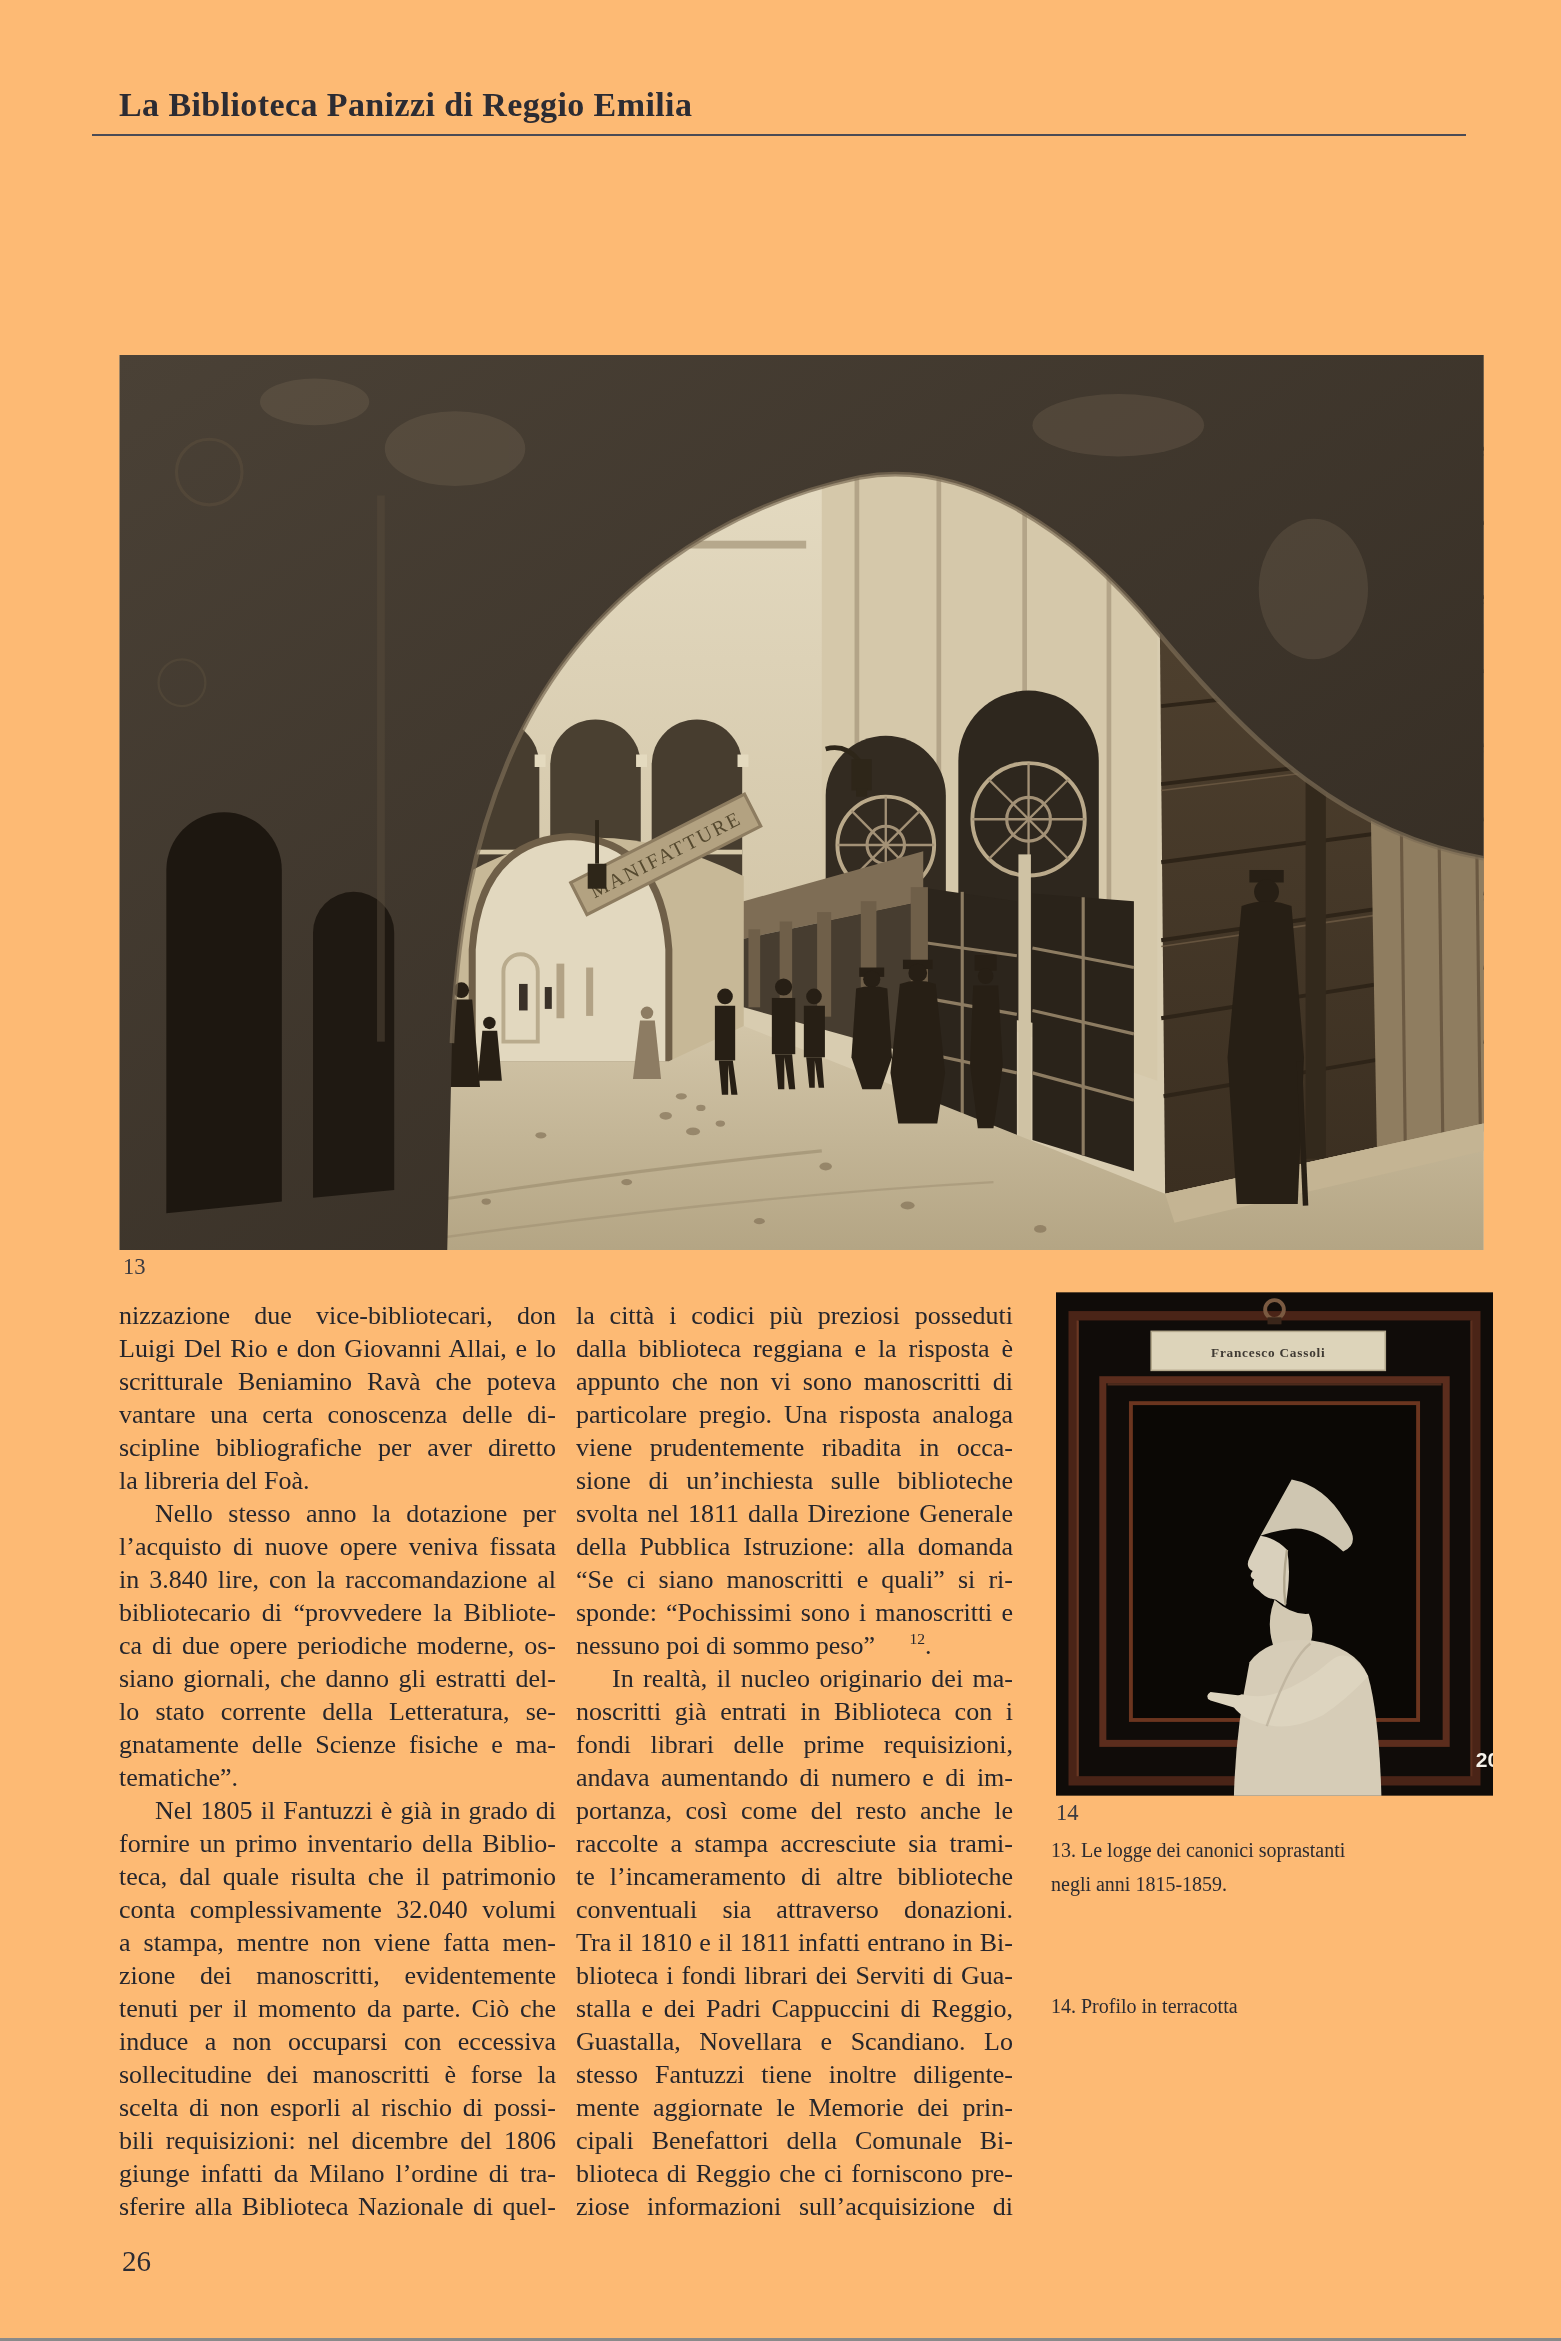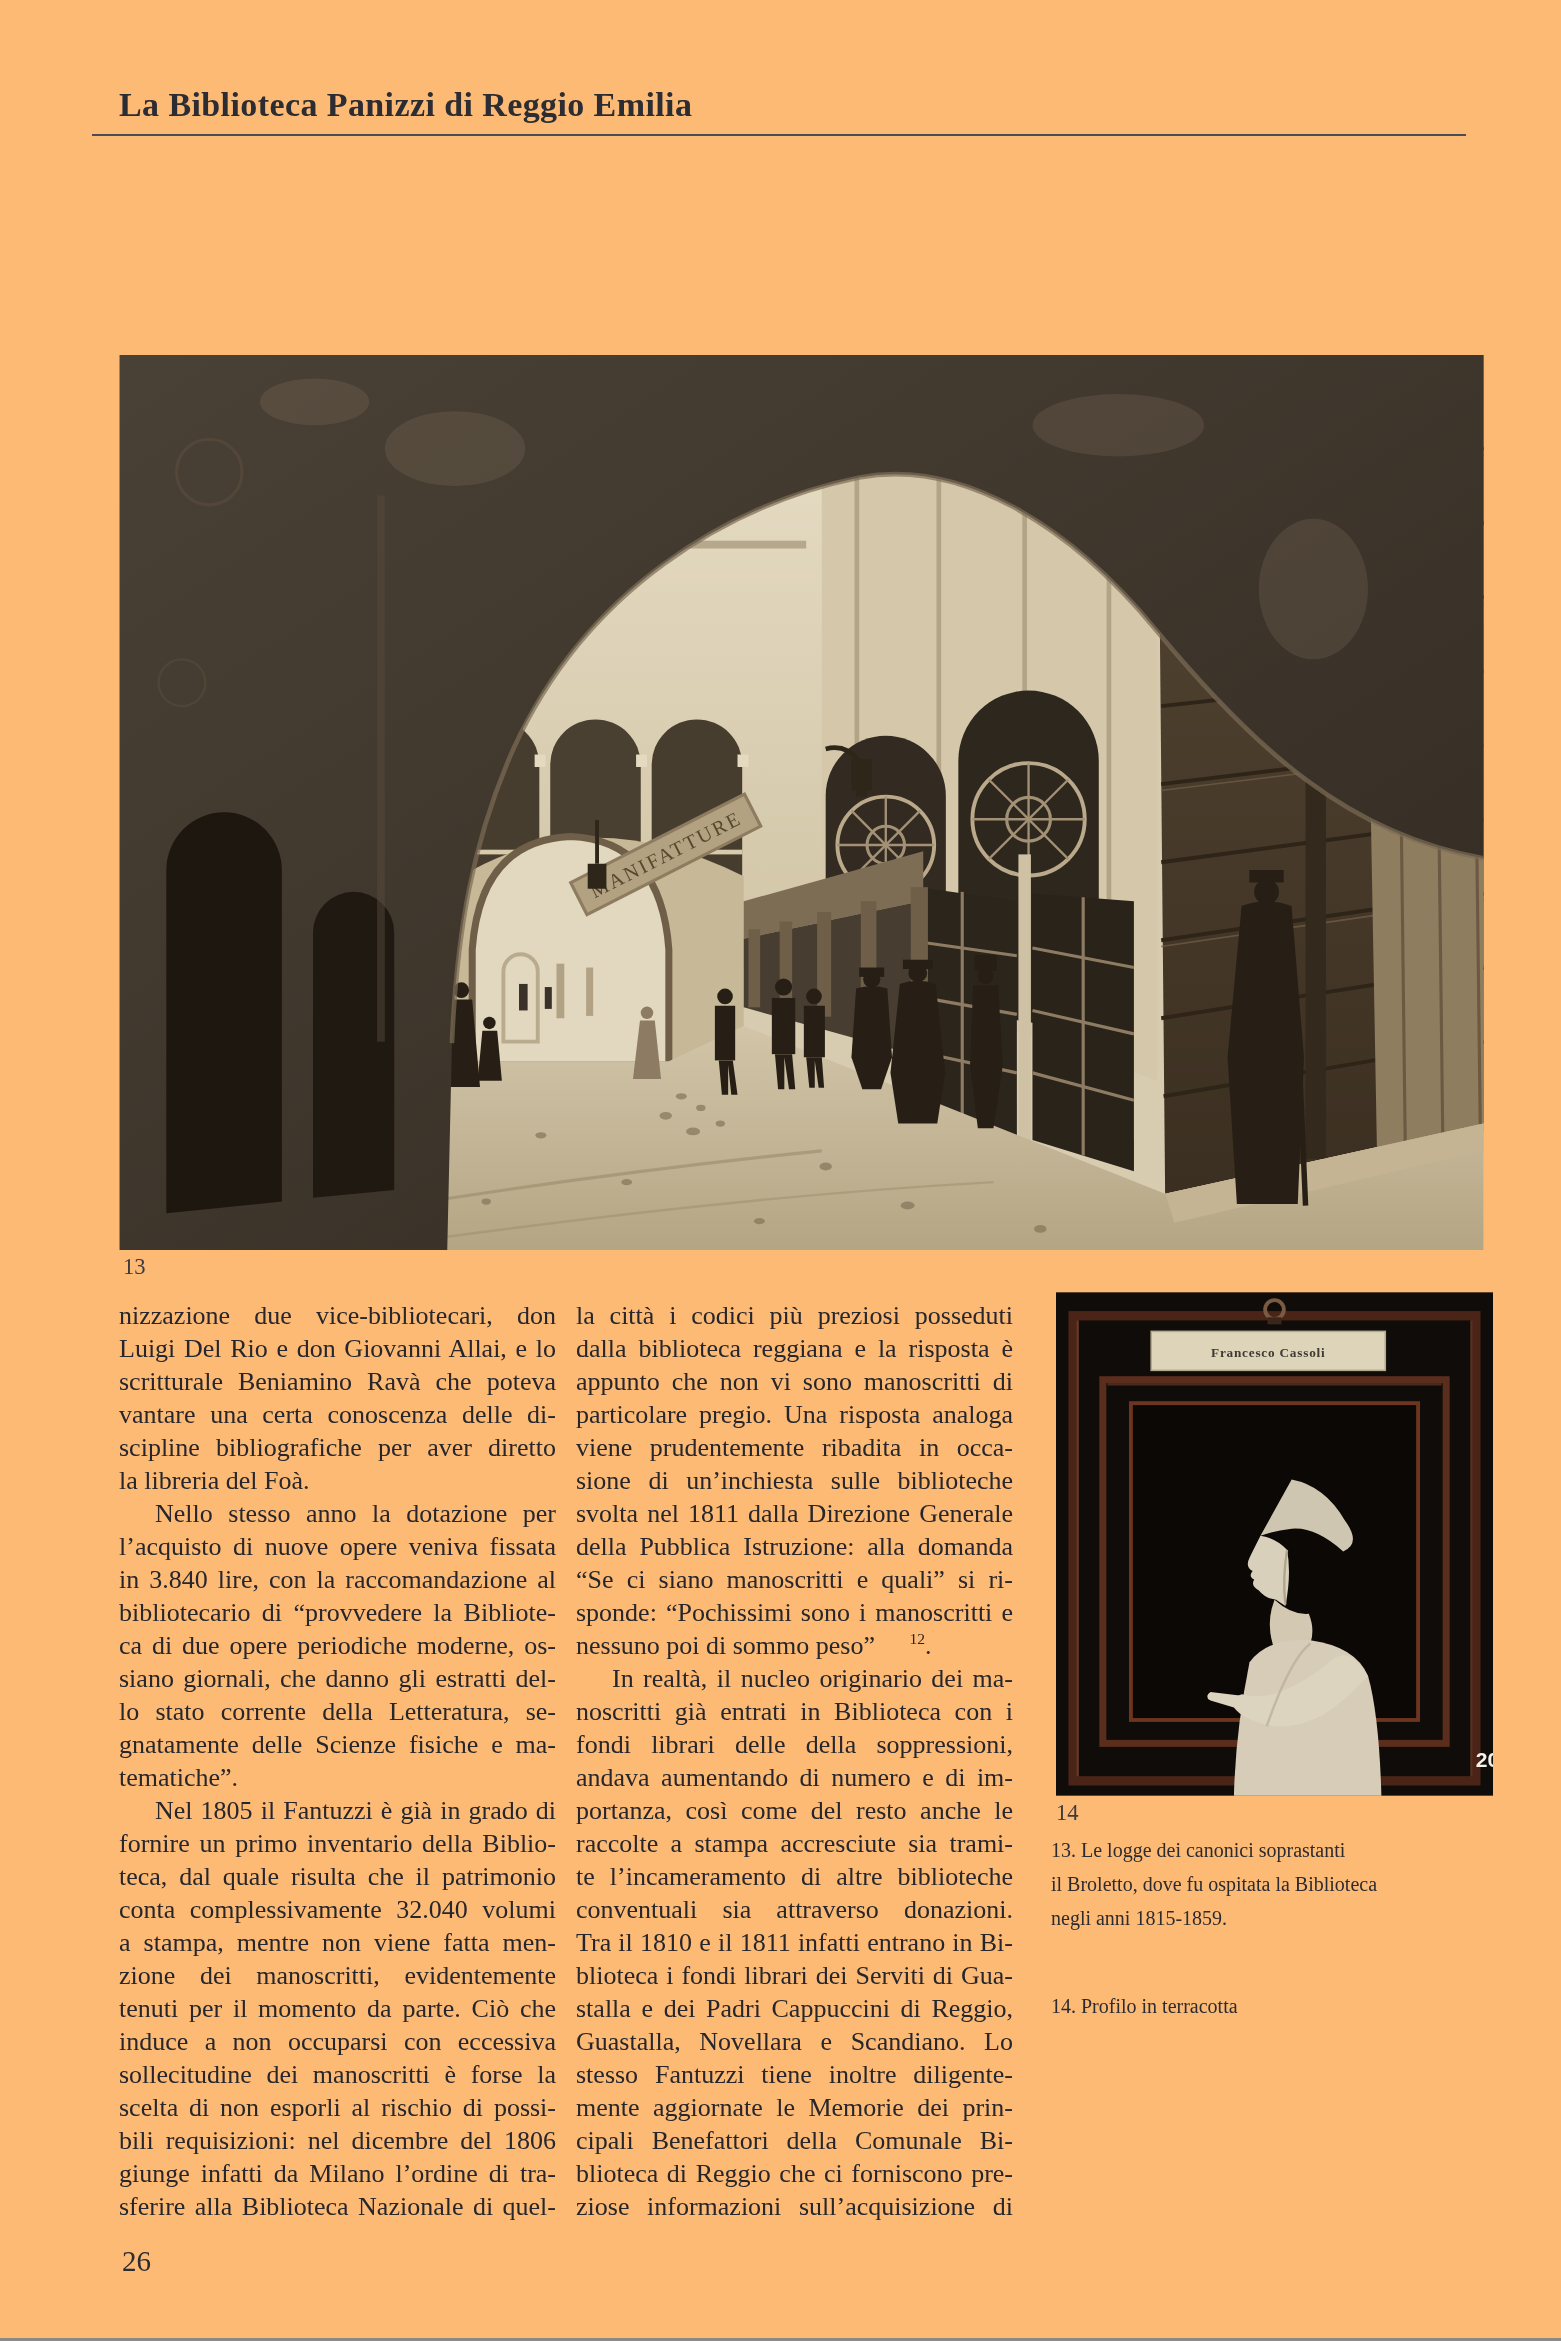--- a/index.html
+++ b/index.html
@@ -322,21 +322,21 @@
       <div class="jline"><span>particolare pregio. Una risposta analoga</span></div>
       <div class="jline"><span>viene prudentemente ribadita in occa-</span></div>
       <div class="jline"><span>sione di un’inchiesta sulle biblioteche</span></div>
       <div class="jline"><span>svolta nel 1811 dalla Direzione Generale</span></div>
       <div class="jline"><span>della Pubblica Istruzione: alla domanda</span></div>
       <div class="jline"><span>“Se ci siano manoscritti e quali” si ri-</span></div>
       <div class="jline"><span>sponde: “Pochissimi sono i manoscritti e</span></div>
       <div class="jline lastline"><span>nessuno poi di sommo peso” </span><sup>12</sup><span>.</span></div>
       <div class="jline indent"><span>In realtà, il nucleo originario dei ma-</span></div>
       <div class="jline"><span>noscritti già entrati in Biblioteca con i</span></div>
-      <div class="jline"><span>fondi librari delle della soppressioni,</span></div>
+      <div class="jline"><span>fondi librari delle prime requisizioni,</span></div>
       <div class="jline"><span>andava aumentando di numero e di im-</span></div>
       <div class="jline"><span>portanza, così come del resto anche le</span></div>
       <div class="jline"><span>raccolte a stampa accresciute sia trami-</span></div>
       <div class="jline"><span>te l’incameramento di altre biblioteche</span></div>
       <div class="jline"><span>conventuali sia attraverso donazioni.</span></div>
       <div class="jline"><span>Tra il 1810 e il 1811 infatti entrano in Bi-</span></div>
       <div class="jline"><span>blioteca i fondi librari dei Serviti di Gua-</span></div>
       <div class="jline"><span>stalla e dei Padri Cappuccini di Reggio,</span></div>
       <div class="jline"><span>Guastalla, Novellara e Scandiano. Lo</span></div>
       <div class="jline"><span>stesso Fantuzzi tiene inoltre diligente-</span></div>
@@ -376,21 +376,20 @@
         <path d="M326,450 Q300,470 270,556" stroke="#b8ad97" stroke-width="3" fill="none" opacity="0.7"></path>
       </g>
       <text x="568" y="608" font-size="27" font-weight="bold" text-anchor="end" fill="#f5f2ea" font-family="Liberation Sans, sans-serif">20</text>
     </svg>
   </div>
 
   <div class="figno figno14">14</div>
 
   <div class="capcol cap13">
       <div>13. Le logge dei canonici soprastanti</div>
-      <div>il Broletto, dove fu ospitata la Biblioteca</div>
       <div>negli anni 1815-1859.</div>
     </div>
   <div class="capcol cap14">
       <div>14. Profilo in terracotta</div>
     </div>
 
   <div class="pageno">26</div>
 
 </div>
 

